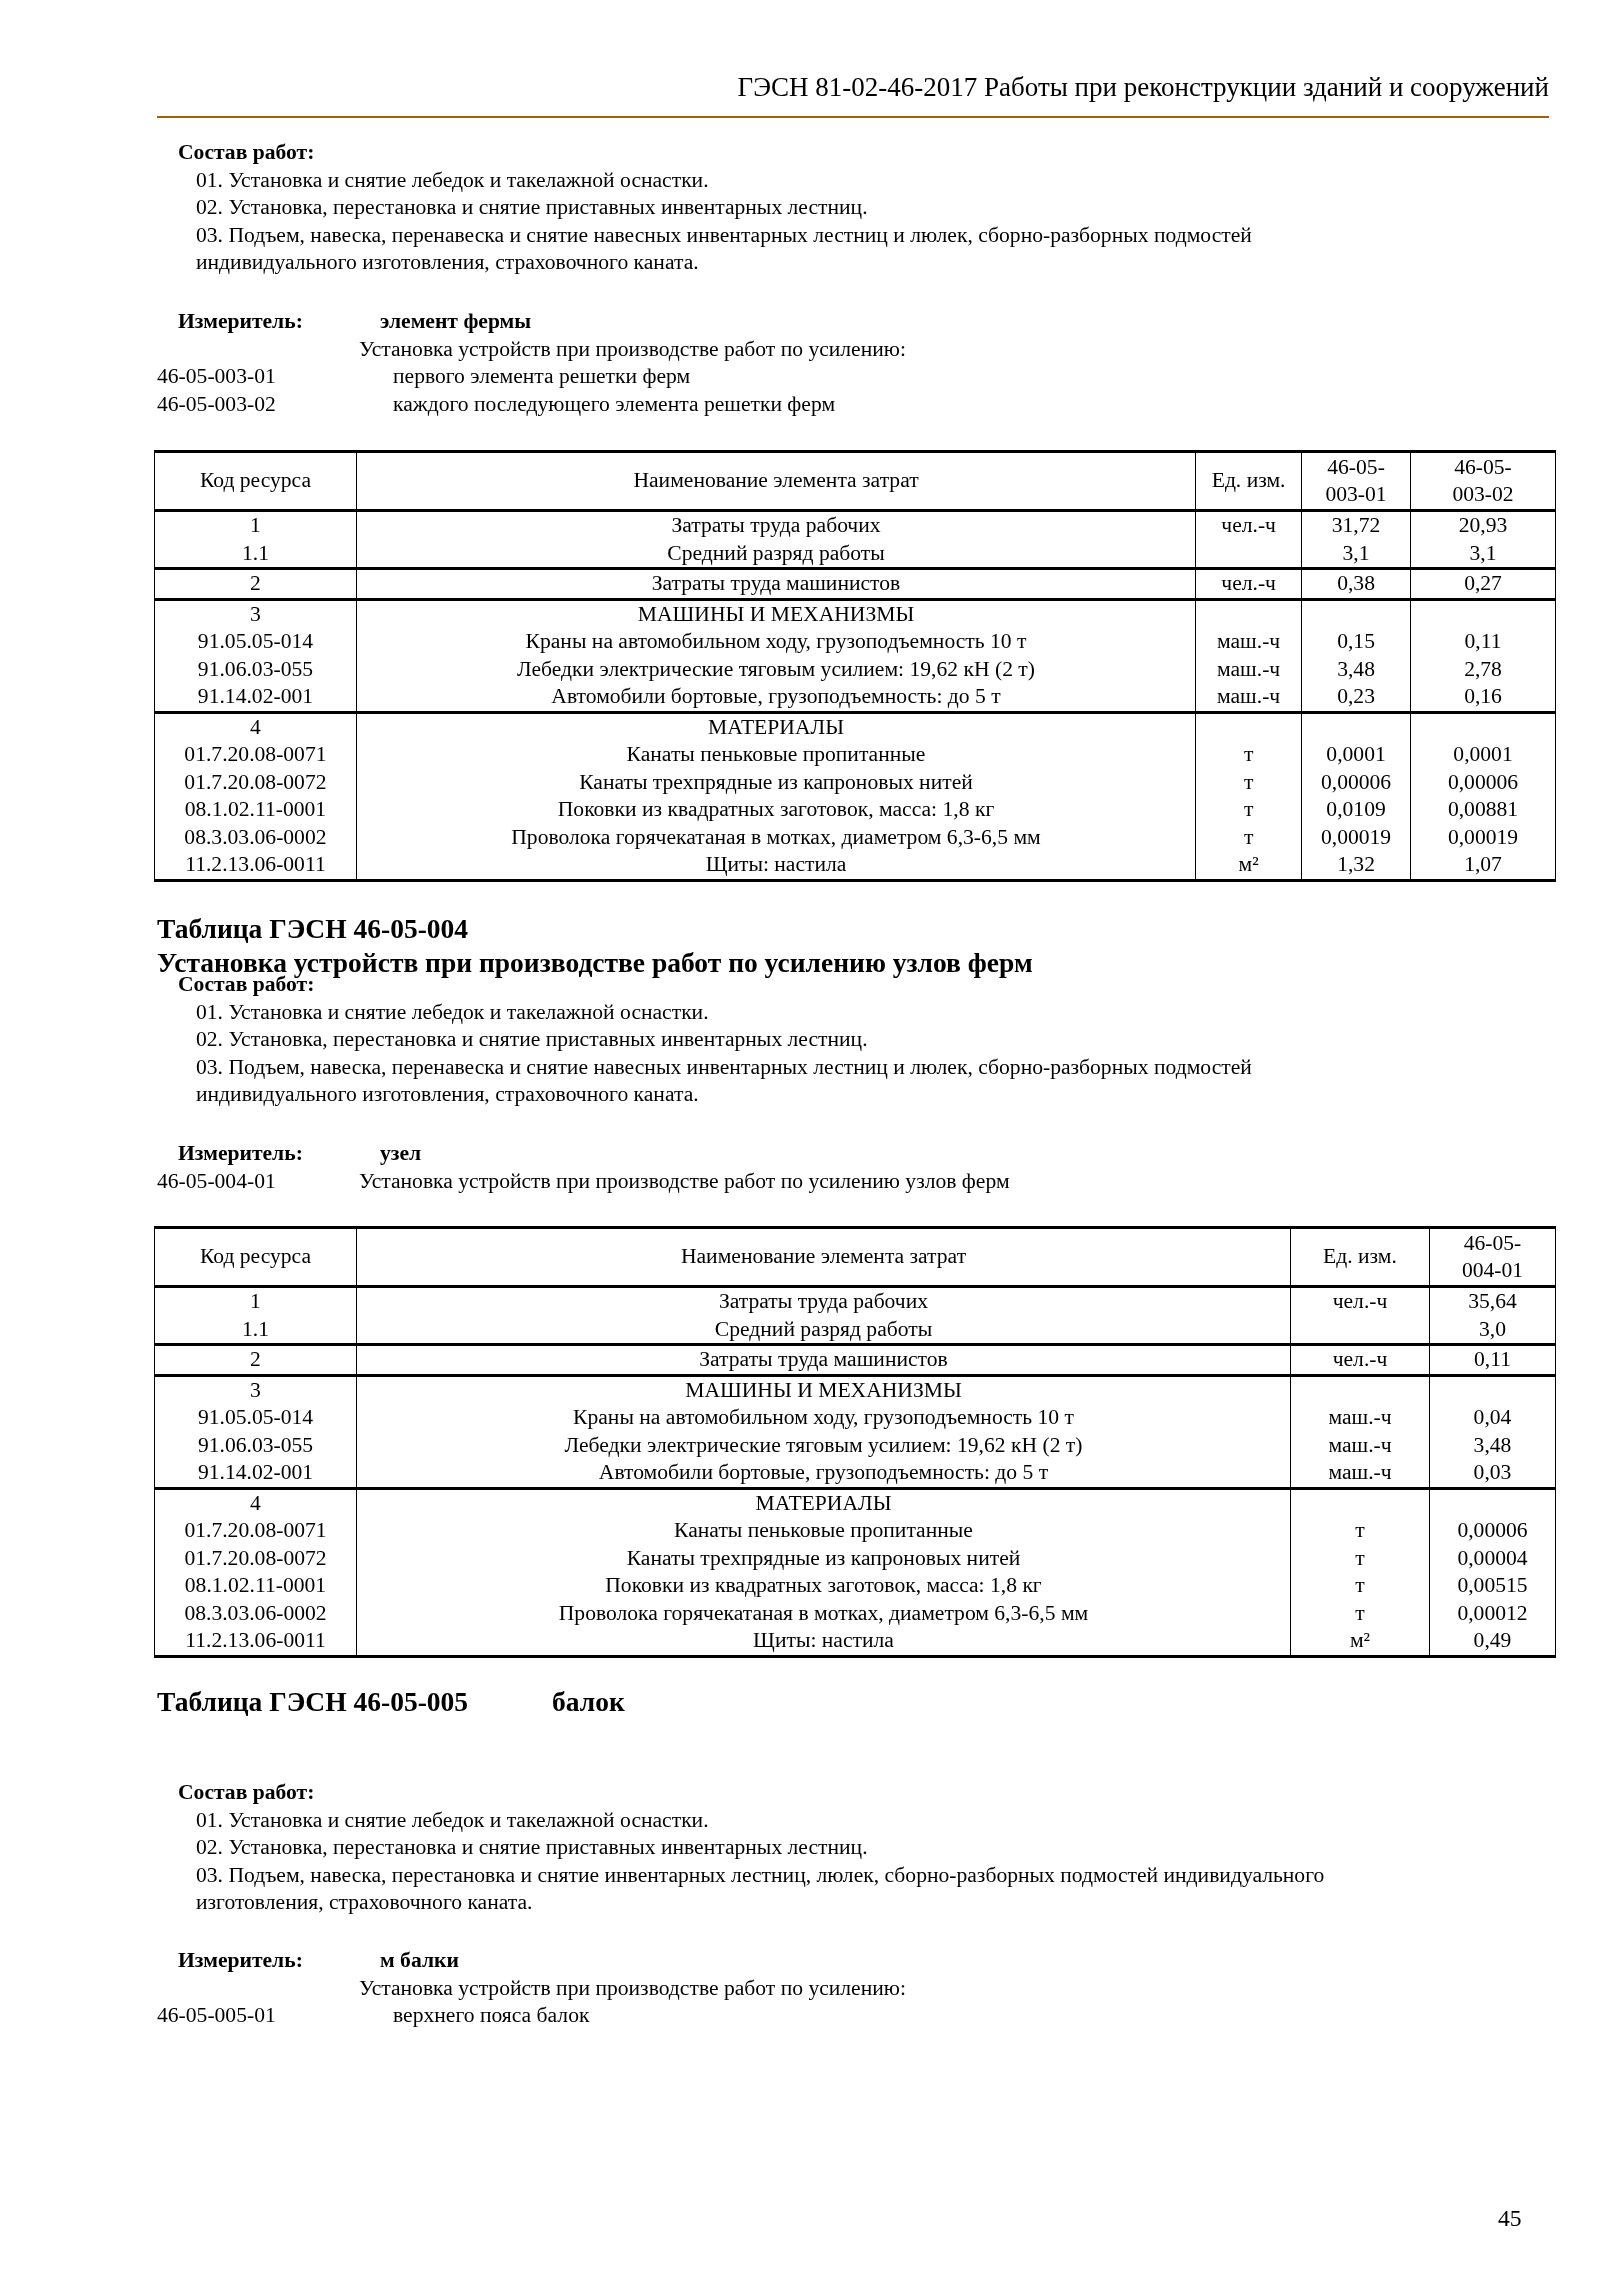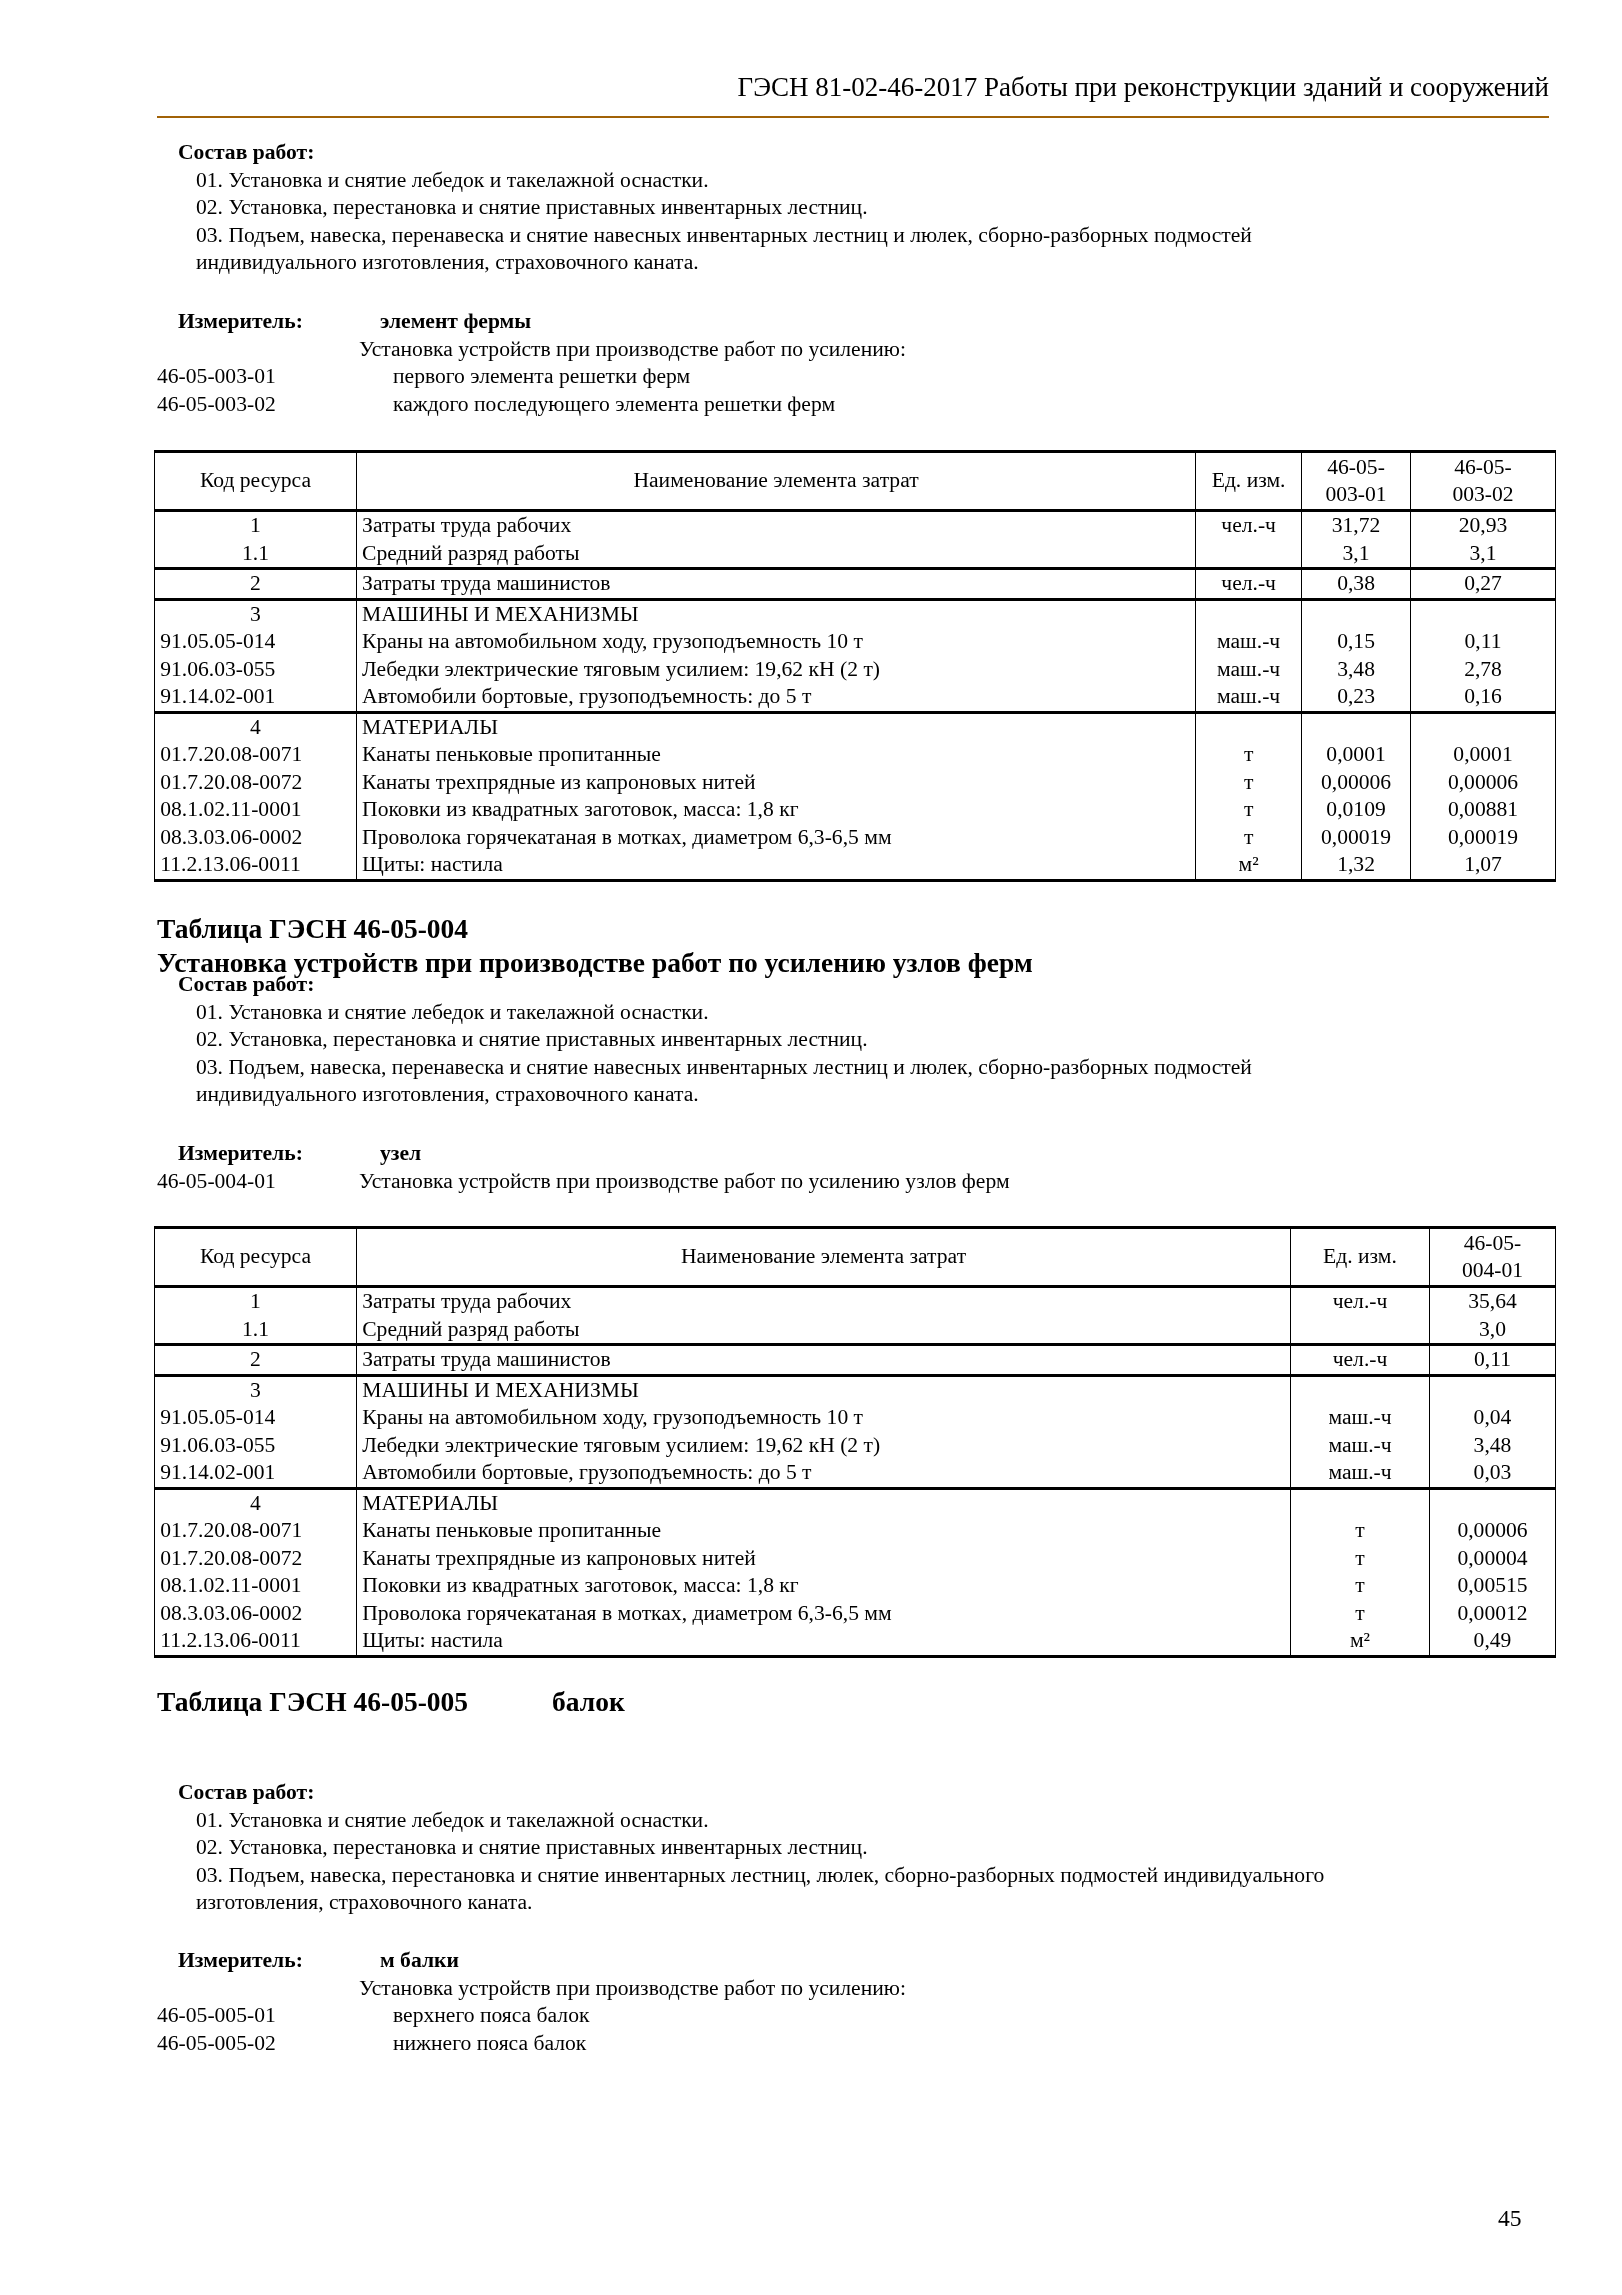--- a/index.html
+++ b/index.html
@@ -14,21 +14,21 @@
   .meas-left { width: 202px; flex: none; }
   .meas-sub { padding-left: 34px; }
   .table-title { position: absolute; left: 157px; width: 1400px; font-size: 27.5px; line-height: 34px; font-weight: bold; display: flex; }
   .table-title .num { width: 395px; flex: none; }
   table.res { position: absolute; left: 154px; border-collapse: collapse; font-size: 21.6px; line-height: 27.5px; }
   table.res td, table.res th { border-left: 1.3px solid #000; border-right: 1.3px solid #000; padding: 0 5.2px; vertical-align: top; font-weight: normal; }
   table.res thead th { border-top: 3.3px solid #000; border-bottom: 3.3px solid #000; vertical-align: middle; text-align: center; height: 56px; line-height: 27.5px; }
   table.res tbody.grp td { }
   table.res tbody.grp tr:last-child td { border-bottom: 3.3px solid #000; }
   .c { text-align: center; }
-  .l { text-align: left; }
+  .l { text-align: center; }
   .sec-title { font-weight: bold; }
   .code-b { font-weight: bold; text-align: center; }
   .page-num { position: absolute; left: 1498px; top: 2205px; font-size: 23.6px; }
 </style>
 </head>
 <body>
 
 <div class="abs running-header">ГЭСН 81-02-46-2017 Работы при реконструкции зданий и сооружений</div>
 
 <div class="block" style="top:139px;">
@@ -324,20 +324,16 @@
     <div class="bold">м балки</div>
   </div>
   <div class="meas-row">
     <div class="meas-left"></div>
     <div>Установка устройств при производстве работ по усилению:</div>
   </div>
   <div class="meas-row">
     <div class="meas-left">46-05-005-01</div>
     <div class="meas-sub">верхнего пояса балок</div>
   </div>
-  <div class="meas-row">
-    <div class="meas-left">46-05-005-02</div>
-    <div class="meas-sub">нижнего пояса балок</div>
-  </div>
 </div>
 
 <div class="page-num">45</div>
 
 
 </body></html>

